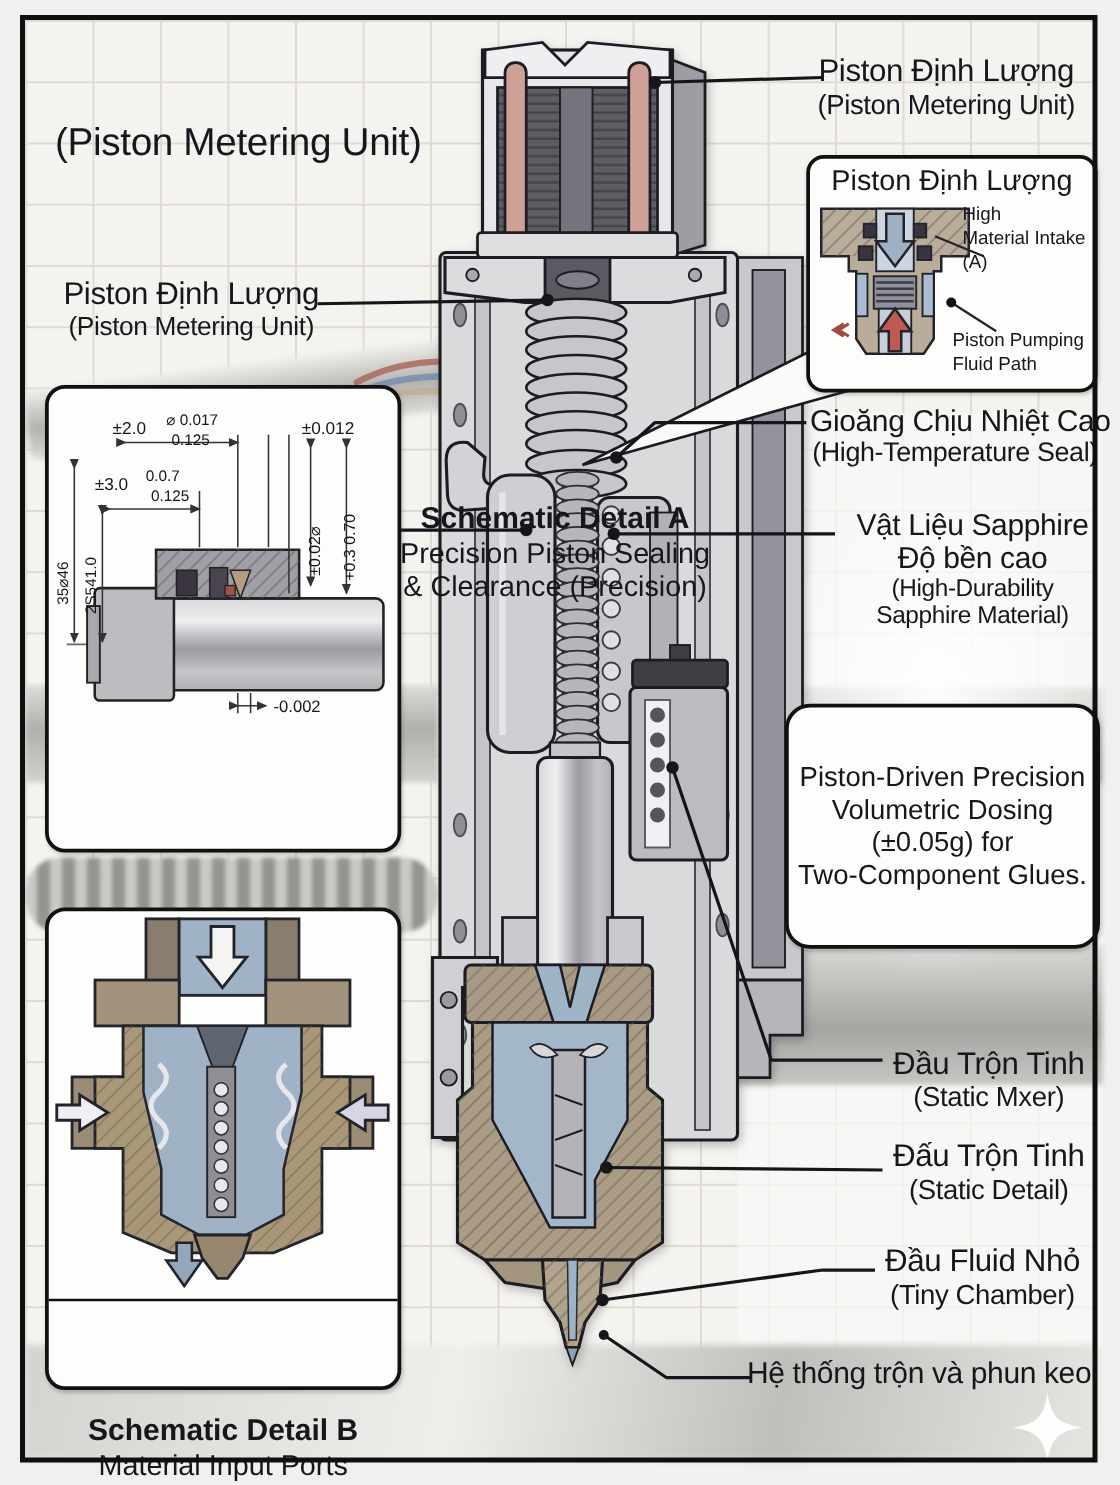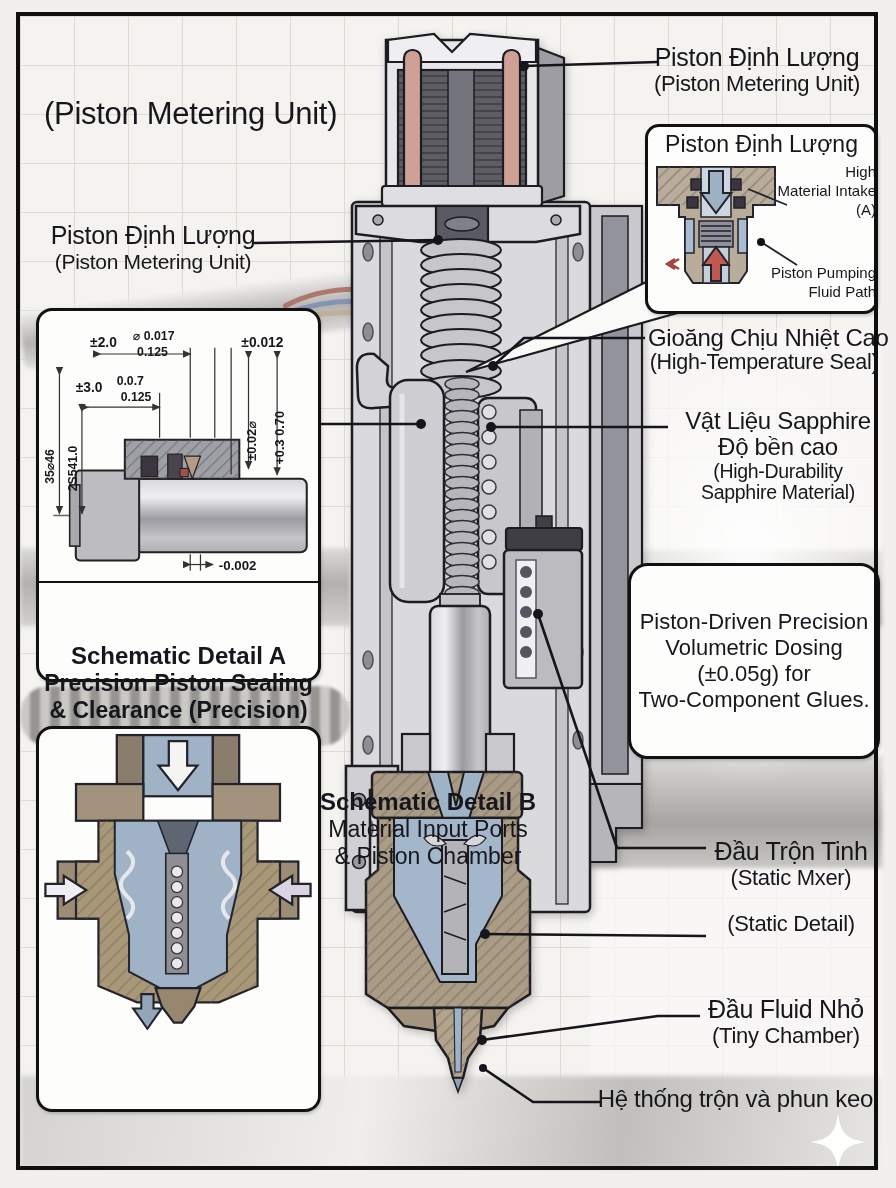--- a/index.html
+++ b/index.html
@@ -32,25 +32,25 @@
   svg text{font-family:"Liberation Sans","DejaVu Sans",sans-serif;fill:#16161c;}
   .page-title{position:absolute;left:44px;top:96px;font-size:31px;letter-spacing:-.3px;white-space:pre;}
   .lbl{position:absolute;text-align:center;line-height:1.1;}
   .lbl span{display:block;white-space:pre;}
   .vi{font-size:25px;letter-spacing:-.3px;}
   .en{font-size:22px;letter-spacing:-.3px;}
   .box{position:absolute;background:#fdfdfb;border:3px solid #111;border-radius:16px;box-sizing:border-box;
        box-shadow:1px 2px 3px rgba(60,60,60,.25);}
   .callout{left:645px;top:124px;width:233px;height:190px;border-radius:14px;}
   .callout .co-title{text-align:center;font-size:23px;padding-top:4px;white-space:pre;}
-  .co-label{position:absolute;text-align:right;font-size:15px;line-height:1.25;white-space:pre;}
-  .detail-a{left:36px;top:308px;width:285px;height:374px;display:flex;flex-direction:column;font-weight:bold;}
-  .detail-b{left:36px;top:726px;width:285px;height:386px;display:flex;flex-direction:row;}
+  .co-label{position:absolute;text-align:left;font-size:15px;line-height:1.25;white-space:pre;}
+  .detail-a{left:36px;top:308px;width:285px;height:374px;display:flex;flex-direction:row;}
+  .detail-b{left:36px;top:726px;width:285px;height:386px;display:flex;flex-direction:column;}
   .divider{border-top:2.5px solid #111;}
-  .caption{text-align:center;padding:6px 2px 4px 2px;font-size:23px;line-height:1.16;white-space:pre;}
+  .caption{text-align:center;padding:6px 2px 4px 2px;font-size:23px;line-height:1.16;white-space:pre;margin-top:31px;}
   .caption b{display:block;font-size:24px;}
   .info-box{left:628px;top:563px;width:252px;height:196px;border-width:3.5px;border-radius:20px;
         display:flex;flex-direction:column;justify-content:center;align-items:center;gap:12px;
         text-align:center;font-size:22px;line-height:1.18;}
   .info-box div{white-space:pre;}
   .sparkle{position:absolute;left:800px;top:1104px;filter:blur(.5px);}
 </style>
 </head>
 <body>
 
@@ -300,20 +300,21 @@
     <span class="vi" style="font-size:24px">Vật Liệu Sapphire
 Độ bền cao</span>
     <span class="en" style="font-size:19.5px">(High-Durability
 Sapphire Material)</span>
   </div>
   <div class="lbl" style="left:702px;top:838px;width:178px">
     <span class="vi">Đầu Trộn Tinh</span>
     <span class="en">(Static Mxer)</span>
   </div>
   <div class="lbl" style="left:702px;top:912px;width:178px">
+    <span class="vi">Đấu Trộn Tinh</span>
     <span class="en">(Static Detail)</span>
   </div>
   <div class="lbl" style="left:692px;top:996px;width:188px">
     <span class="vi">Đầu Fluid Nhỏ</span>
     <span class="en">(Tiny Chamber)</span>
   </div>
   <div class="lbl" style="left:583px;top:1086px;width:290px;text-align:right">
     <span class="vi" style="font-size:24px">Hệ thống trộn và phun keo</span>
   </div>
 

